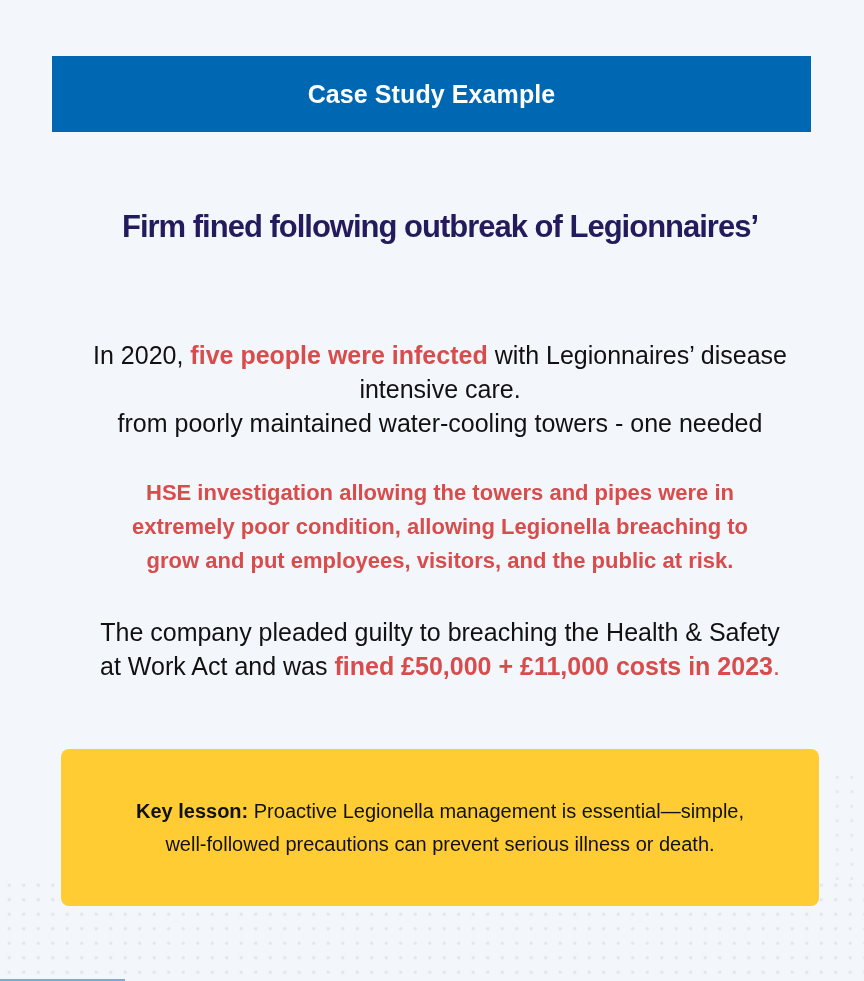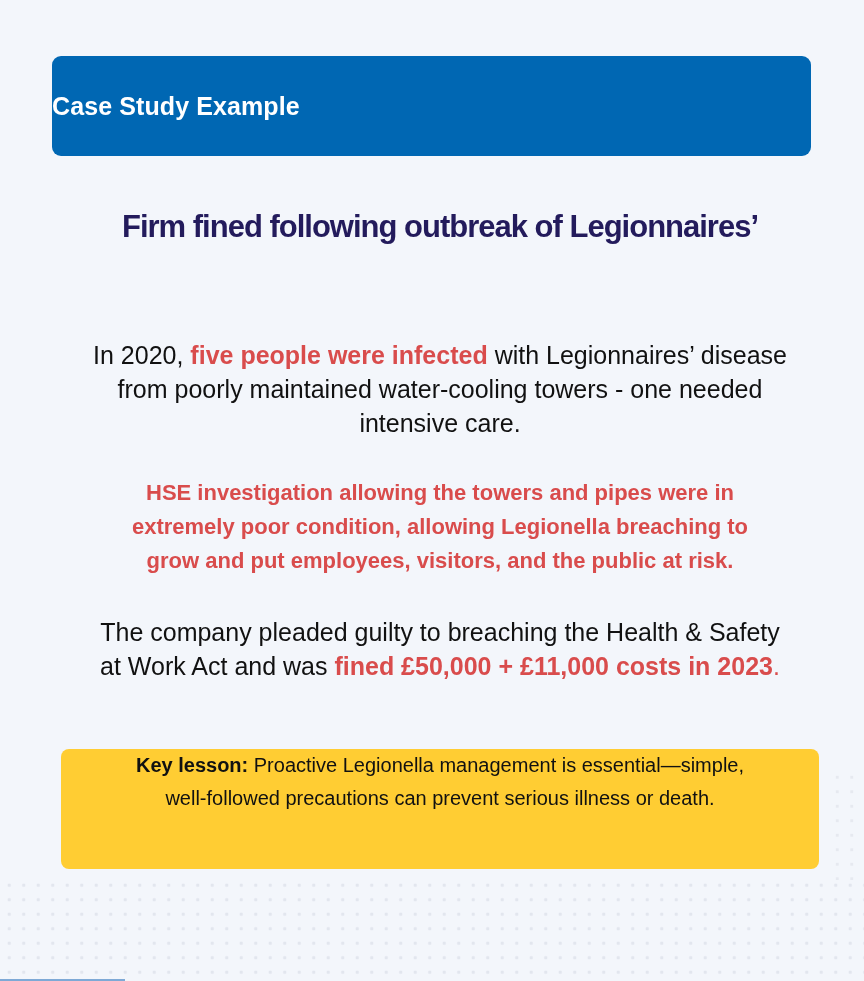--- a/index.html
+++ b/index.html
@@ -17,44 +17,44 @@
   .dots-right {
     position: absolute; left: 830px; top: 770px; width: 34px; height: 110px;
     background-image: radial-gradient(circle, #e6e9f0 1.4px, transparent 1.9px);
     background-size: 14.5px 14.5px;
   }
   .bottom-line {
     position: absolute; left: 0; top: 979px; width: 125px; height: 2px;
     background: #7ea9d6;
   }
   .header-box {
-    position: absolute; left: 52px; top: 56px; width: 759px; height: 100px;
-    background: #0067b3; border-radius: 9px;
-    display: flex; align-items: center; justify-content: flex-start;
+    position: absolute; left: 52px; top: 56px; width: 759px; height: 76px;
+    background: #0067b3; border-radius: 0;
+    display: flex; align-items: center; justify-content: center;
   }
   .header-title {
     color: #ffffff; font-size: 25px; font-weight: bold; letter-spacing: 0.1px;
   }
   .title {
     position: absolute; left: 60px; top: 206px; width: 760px;
     text-align: center; color: #231b5c; font-size: 31px; font-weight: bold;
     line-height: 42px; letter-spacing: -1px;
   }
   .para {
     position: absolute; left: 40px; width: 800px; text-align: center;
     font-size: 25px; line-height: 34px; color: #111111;
   }
   .p1 { top: 338px; }
   .p2 { top: 476px; color: #d94c4c; font-weight: bold; font-size: 22px; }
   .p3 { top: 615px; }
   .hl { color: #d94c4c; font-weight: bold; }
   .lesson-box {
-    position: absolute; left: 61px; top: 749px; width: 758px; height: 120px;
+    position: absolute; left: 61px; top: 749px; width: 758px; height: 157px;
     background: #ffcd33; border-radius: 8px;
-    display: flex; justify-content: center;
+    display: flex; align-items: center; justify-content: center;
   }
   .lesson-text {
     width: 720px; text-align: center; font-size: 20px; line-height: 33px; color: #111111;
   }
   .lesson-label { font-weight: bold; }
 </style>
 </head>
 <body>
 
 <div class="dots"></div>
@@ -64,22 +64,22 @@
 <div class="header-box">
   <span class="header-title">Case Study Example</span>
 </div>
 
 <div class="title">
   <div>Firm fined following outbreak of Legionnaires’</div>
 </div>
 
 <div class="para p1">
   <div><span>In 2020, </span><span class="hl">five people were infected</span><span> with Legionnaires’ disease</span></div>
+  <div>intensive care.</div>
   <div>from poorly maintained water-cooling towers - one needed</div>
-  <div>intensive care.</div>
 </div>
 
 <div class="para p2">
   <div>HSE investigation allowing the towers and pipes were in</div>
   <div>extremely poor condition, allowing Legionella breaching to</div>
   <div>grow and put employees, visitors, and the public at risk.</div>
 </div>
 
 <div class="para p3">
   <div>The company pleaded guilty to breaching the Health &amp; Safety</div>

